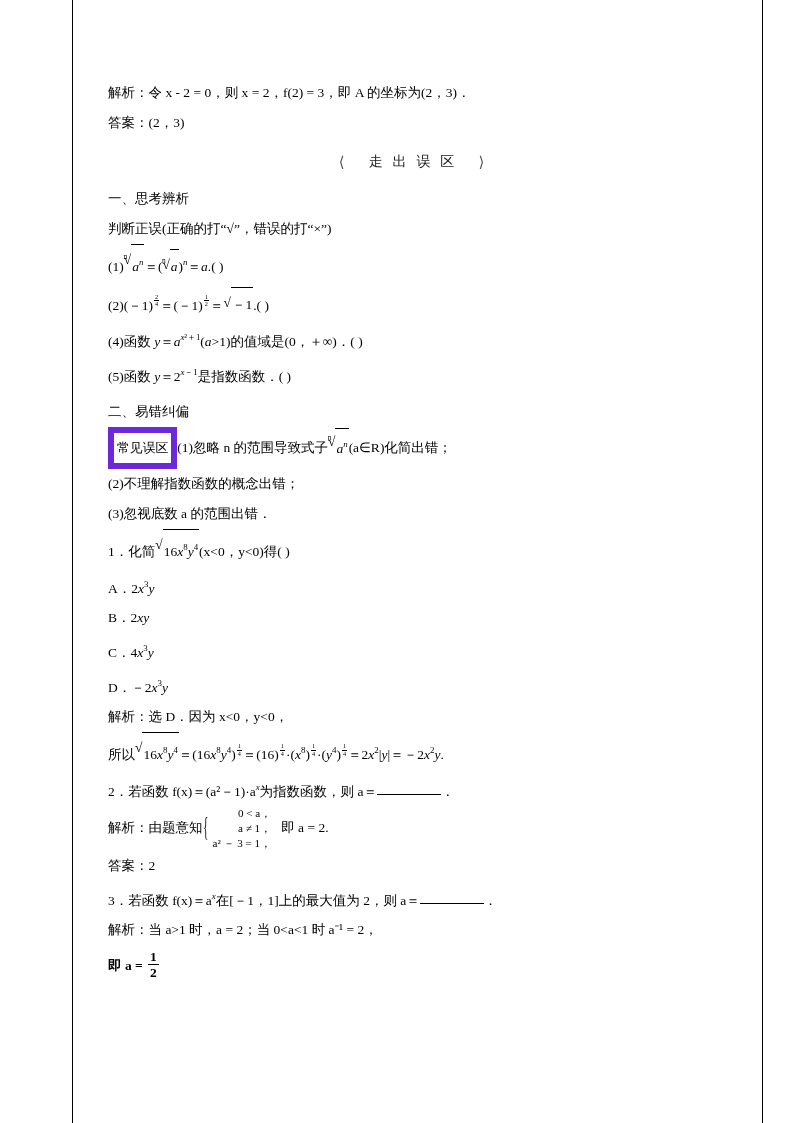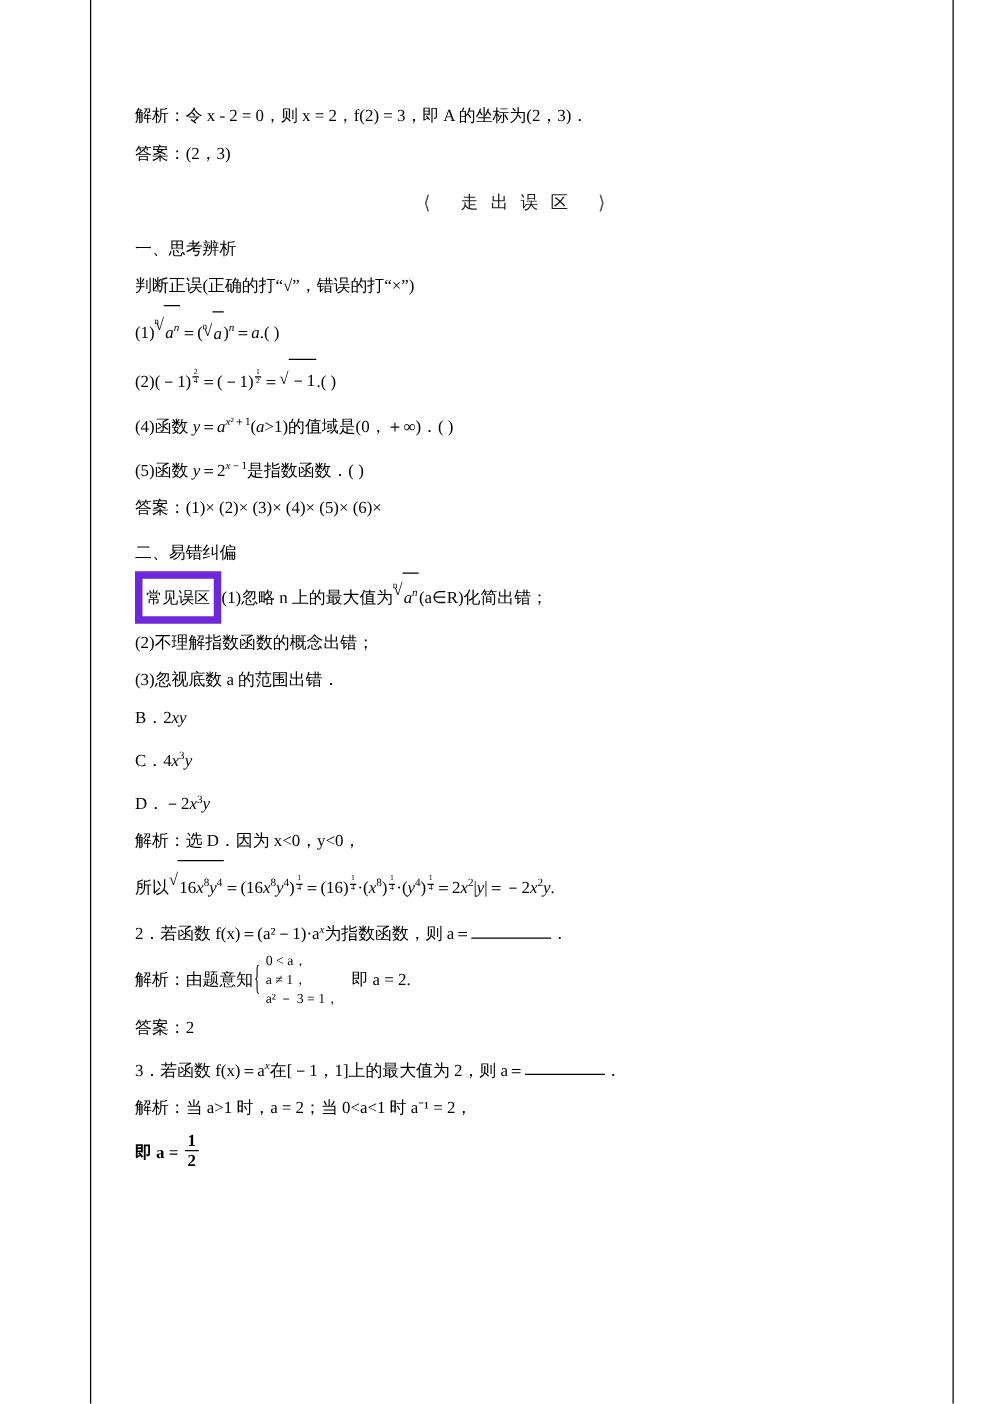--- a/index.html
+++ b/index.html
@@ -136,21 +136,21 @@
     font-size: 0.55em;
   }
 
   .brace-sys {
     display: inline-block;
     vertical-align: middle;
     position: relative;
     padding-left: 10px;
     font-size: 0.82em;
     line-height: 1.35;
-    text-align: left;
+    text-align: right;
   }
   .brace-sys::before {
     content: "{";
     position: absolute;
     left: 0;
     top: 50%;
     transform: translateY(-50%) scaleY(2.4) scaleX(0.9);
     font-size: 1.05em;
   }
   .brace-sys .row { display: block; white-space: nowrap; }
@@ -212,32 +212,35 @@
 
     <p class="line">
       <span>(4)</span>函数 <span class="mi">y</span>＝<span class="mi">a</span><sup><span class="mi">x</span>²＋1</sup>(<span class="mi">a</span>&gt;1)的值域是(0，＋∞)．(      )
     </p>
 
     <p class="line">
       <span>(5)</span>函数 <span class="mi">y</span>＝2<sup><span class="mi">x</span>－1</sup>是指数函数．(      )
     </p>
 
 
-    <p class="line">
-      <span>答案：</span><span>(1)×   (2)×   (3)×   (4)×   (5)×   (6)×</span>
-    </p>
 
     <p class="heading">二、易错纠偏</p>
 
     <p class="line">
-      <span class="boxed-note">常见误区</span><span>(1)</span><span>忽略 n 上的最大值为</span><span class="radic"><span class="idx">n</span><span class="rad-body"><span class="mi">a</span><sup><span class="mi">n</span></sup></span></span><span>(a∈R)化简出错；</span>
+      <span class="boxed-note">常见误区</span><span>(1)</span><span>忽略 n 的范围导致式子</span><span class="radic"><span class="idx">n</span><span class="rad-body"><span class="mi">a</span><sup><span class="mi">n</span></sup></span></span><span>(a∈R)化简出错；</span>
     </p>
     <p class="line">(2)不理解指数函数的概念出错；</p>
     <p class="line">(3)忽视底数 a 的范围出错．</p>
 
+    <p class="line tall">
+      <span>1．</span><span>化简</span><span class="radic"><span class="rad-body">16<span class="mi">x</span><sup>8</sup><span class="mi">y</span><sup>4</sup></span></span><span>(x&lt;0，y&lt;0)得(      )</span>
+    </p>
+    <p class="line">
+      <span>A．</span>2<span class="mi">x</span><sup>3</sup><span class="mi">y</span>
+    </p>
     <p class="line">
       <span>B．</span>2<span class="mi">xy</span>
     </p>
     <p class="line">
       <span>C．</span>4<span class="mi">x</span><sup>3</sup><span class="mi">y</span>
     </p>
     <p class="line">
       <span>D．</span>－2<span class="mi">x</span><sup>3</sup><span class="mi">y</span>
     </p>
     <p class="line">

